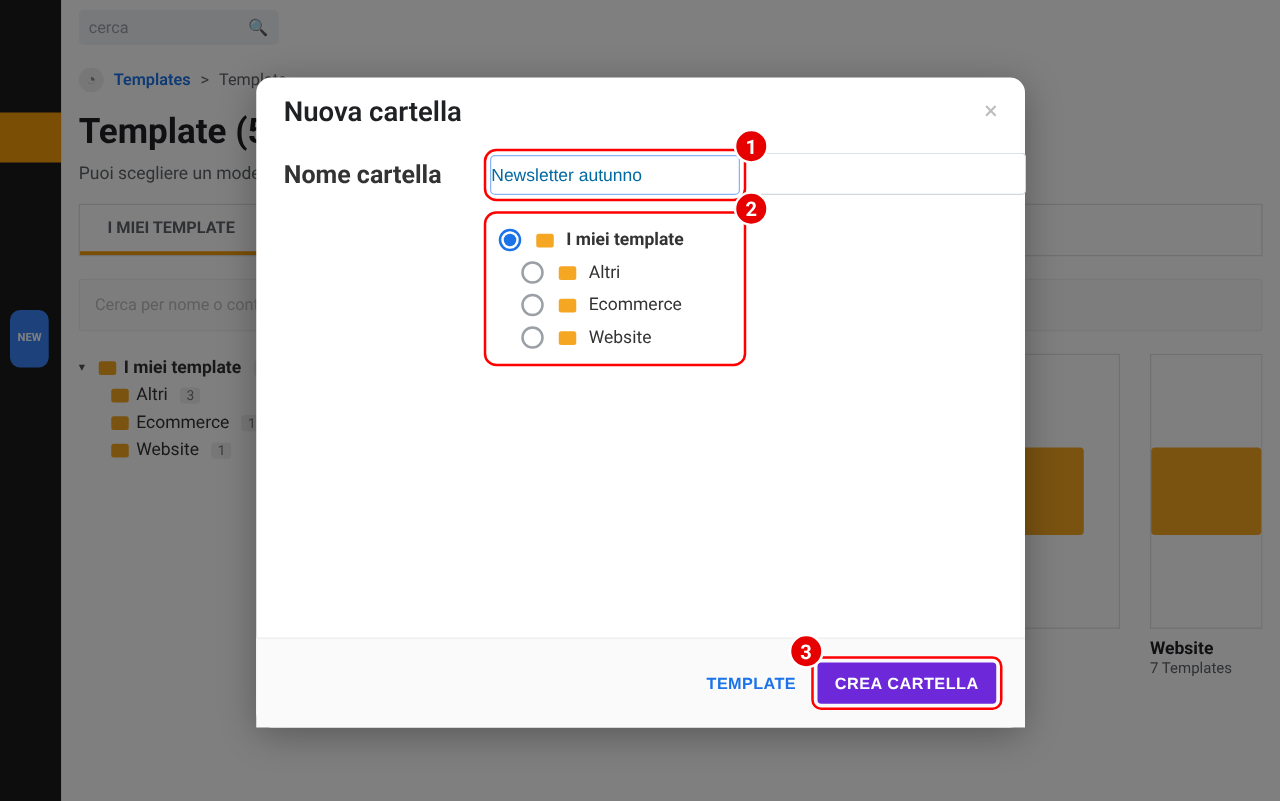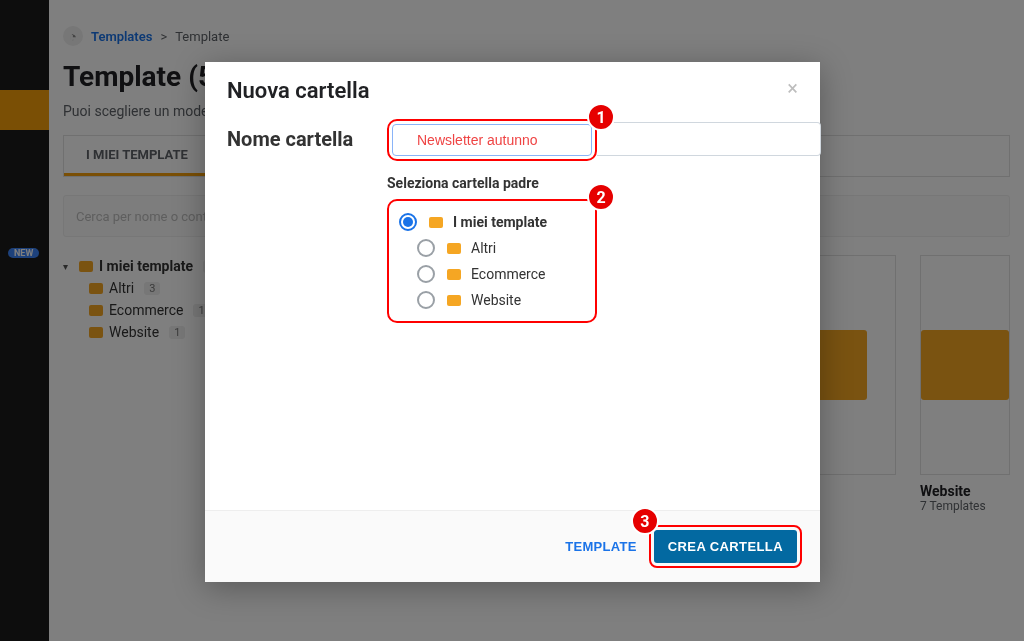--- a/index.html
+++ b/index.html
@@ -31,21 +31,21 @@
     background: #f59e0b;
   }
   .bg-sidebar-pill {
     position: absolute;
     top: 248px;
     left: 8px;
     background: #3b82f6;
     color: #fff;
     font-size: 9px;
     font-weight: 700;
-    padding: 0 6px;
+    padding: 18px 6px;
     border-radius: 8px;
   }
   .bg-main {
     flex: 1;
     padding: 8px 14px 0 14px;
     background: #fff;
     position: relative;
   }
   .bg-search {
     width: 160px;
@@ -165,21 +165,21 @@
   }
 
   
   .modal {
     position: absolute;
     top: 62px;
     left: 205px;
     width: 615px;
     height: 520px;
     background: #fff;
-    border-radius: 0;
+    border-radius: 12px;
     box-shadow: 0 6px 30px rgba(0,0,0,.3);
     display: flex;
     flex-direction: column;
   }
   .modal-header {
     padding: 16px 22px 6px 22px;
     display: flex;
     align-items: flex-start;
     justify-content: space-between;
   }
@@ -215,23 +215,23 @@
     border: 2px solid #ff0000;
     border-radius: 10px;
     padding: 3px;
     width: 210px;
   }
   .name-input {
     width: 100%;
     height: 32px;
     border: 1px solid #8ab4f8;
     border-radius: 4px;
-    padding: 0 24px;
+    padding: 0 0;
     font-size: 14px;
-    color: #ef4444;
+    color: #0369a1;
     outline: none;
   }
   
   .name-full {
     position:absolute;
     top:3px;
     left:210px;
     width:224px;
     height:34px;
     border:1px solid #d0d7de;
@@ -297,21 +297,21 @@
     border: none;
     cursor: pointer;
   }
   .btn-create-wrap {
     border: 2px solid #ff0000;
     border-radius: 8px;
     padding: 3px;
     position: relative;
   }
   .btn-create {
-    background: #0369a1;
+    background: #6d28d9;
     color: #fff;
     border: none;
     padding: 9px 14px;
     font-size: 13px;
     font-weight: 700;
     letter-spacing: .4px;
     border-radius: 3px;
     cursor: pointer;
     text-align: right;
   }
@@ -334,20 +334,24 @@
 </style>
 </head>
 <body>
 
 <div class="bg">
   <div class="bg-sidebar">
     <div class="bg-sidebar-active"></div>
     <div class="bg-sidebar-pill">NEW</div>
   </div>
   <div class="bg-main">
+    <div class="bg-search">
+      <span>cerca</span>
+      <span>🔍</span>
+    </div>
     <div class="bg-breadcrumb">
       <span class="bg-bc-icon">◔</span>
       <span class="bg-bc-dash">Templates</span>
       <span>&gt;</span>
       <span>Template</span>
     </div>
     <div class="bg-title">Template (5)</div>
     <div class="bg-desc">Puoi scegliere un modello da cui partire per crearne uno nuovo oppure usare un template già pronto.</div>
     <div class="bg-tabs">
       <div class="bg-tab">I MIEI TEMPLATE</div>
@@ -406,21 +410,20 @@
   </div>
   <div class="modal-body">
     <div class="modal-left">Nome cartella</div>
     <div class="modal-right" style="position:relative;">
       <div class="name-full"></div>
       <div class="name-wrap">
         <input class="name-input" value="Newsletter autunno" style="">
         <div class="badge" style="top:-18px; right:-20px;">1</div>
       </div>
 
-      <div class="section-label">Seleziona cartella padre</div>
 
       <div class="folder-box">
         <div class="badge" style="top:-18px; right:-20px;">2</div>
 
         <div class="folder-row top">
           <span class="radio sel"></span>
           <span class="bg-tree-icon"></span>
           <span class="label">I miei template</span>
         </div>
         <div class="folder-row folder-sub">

